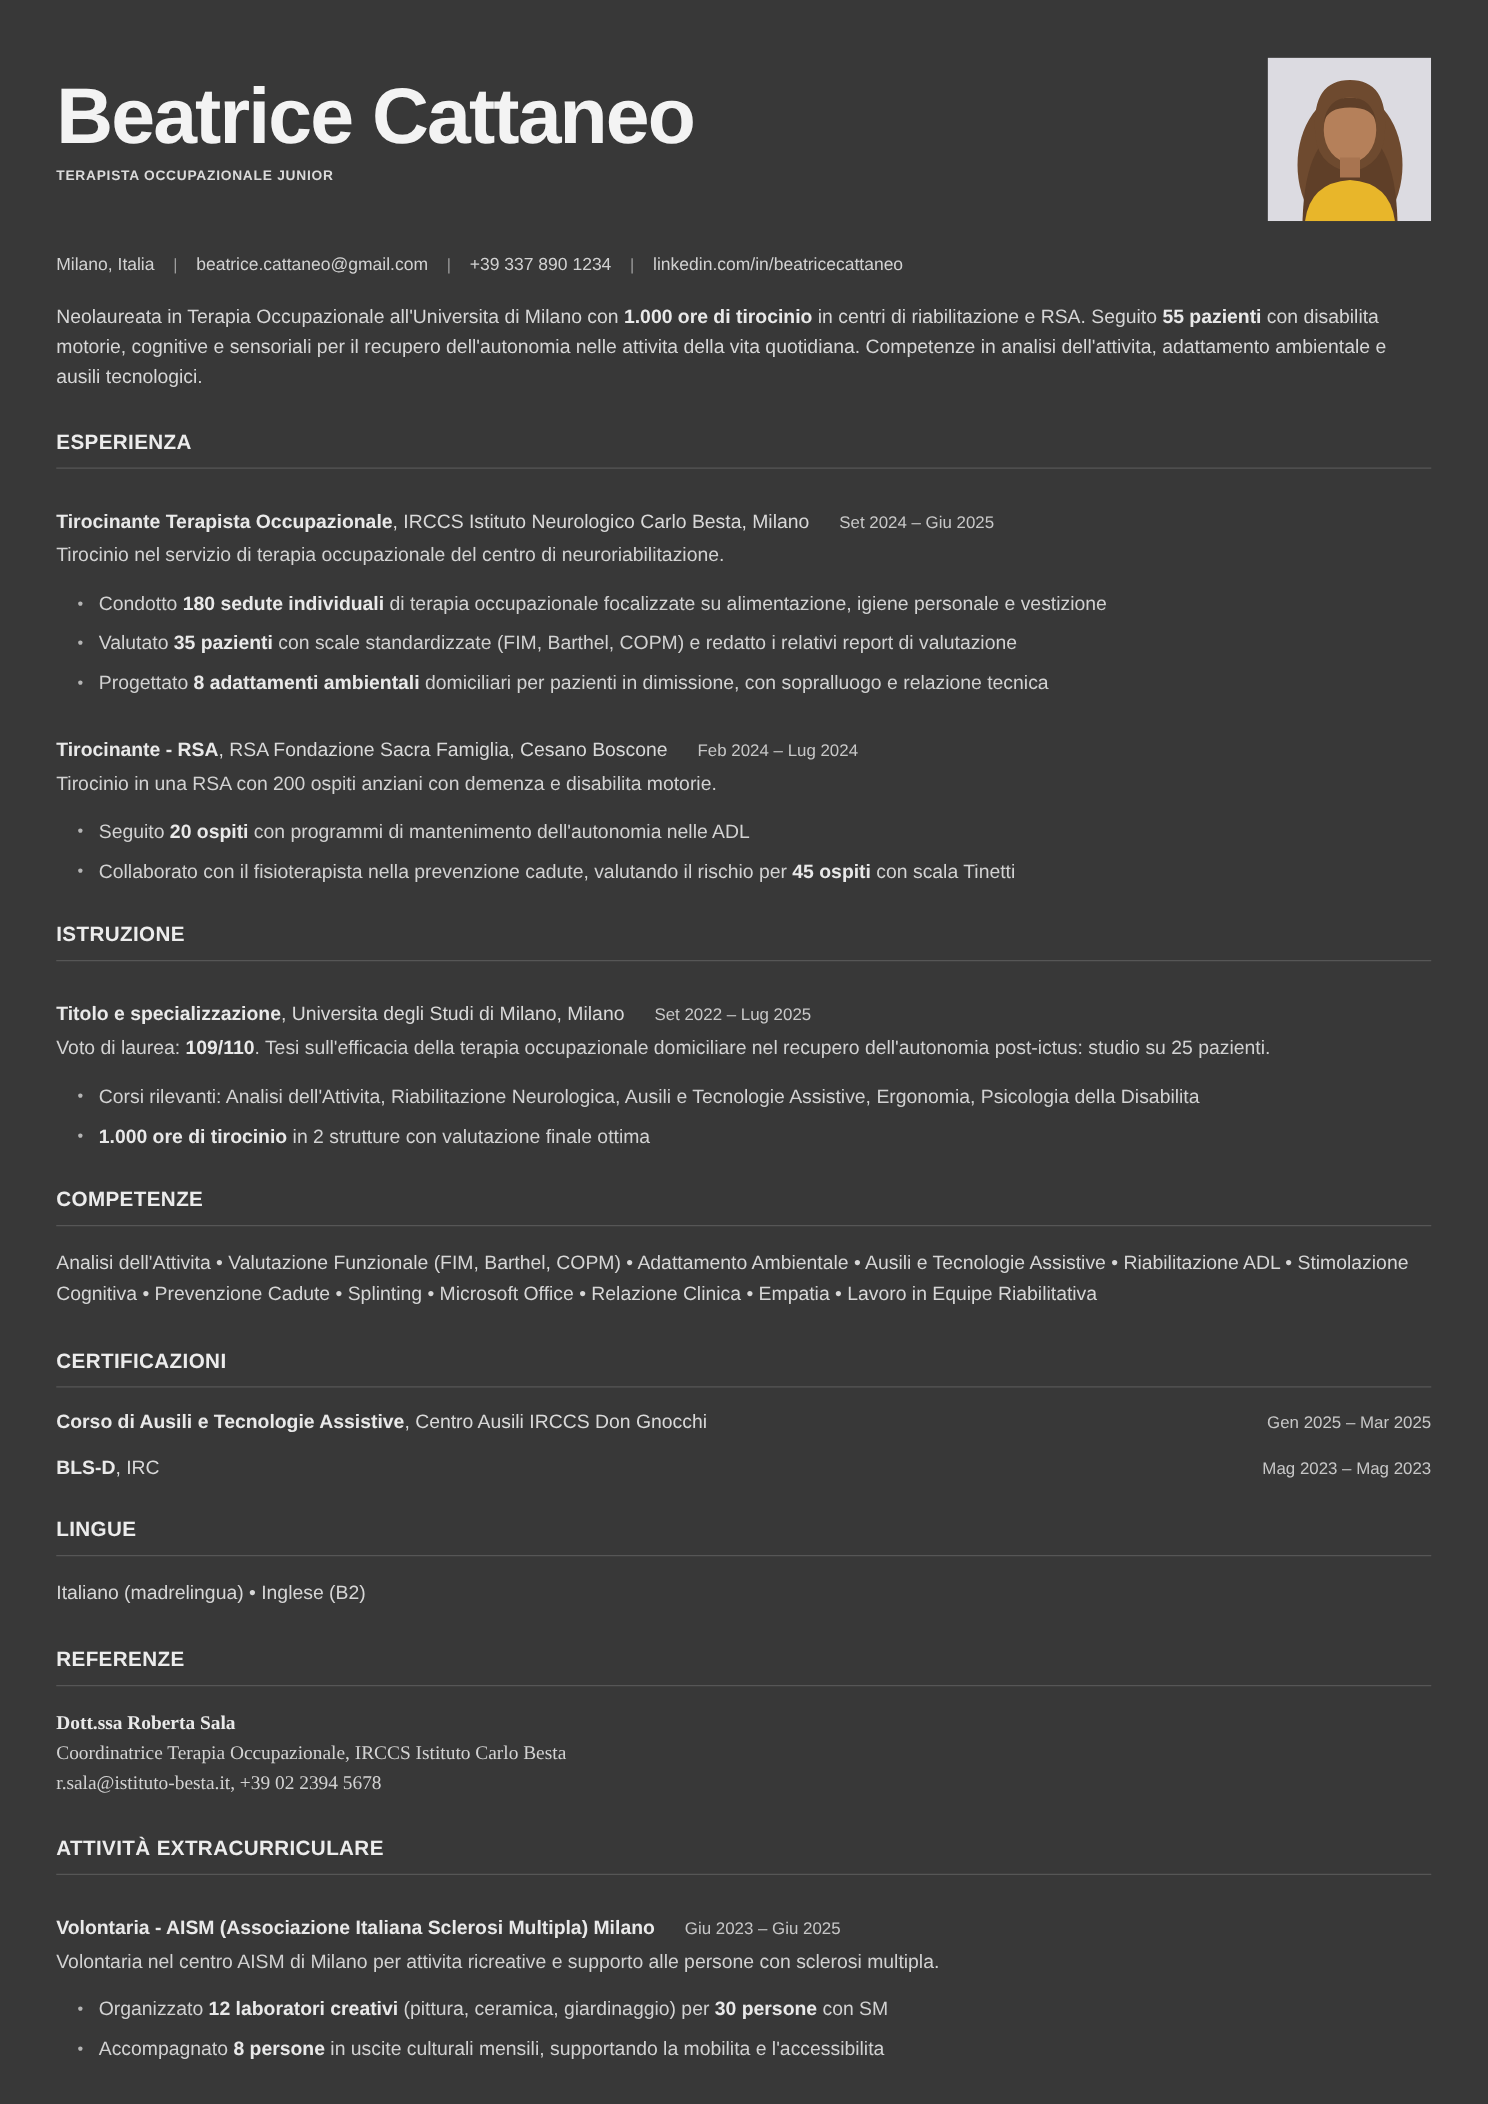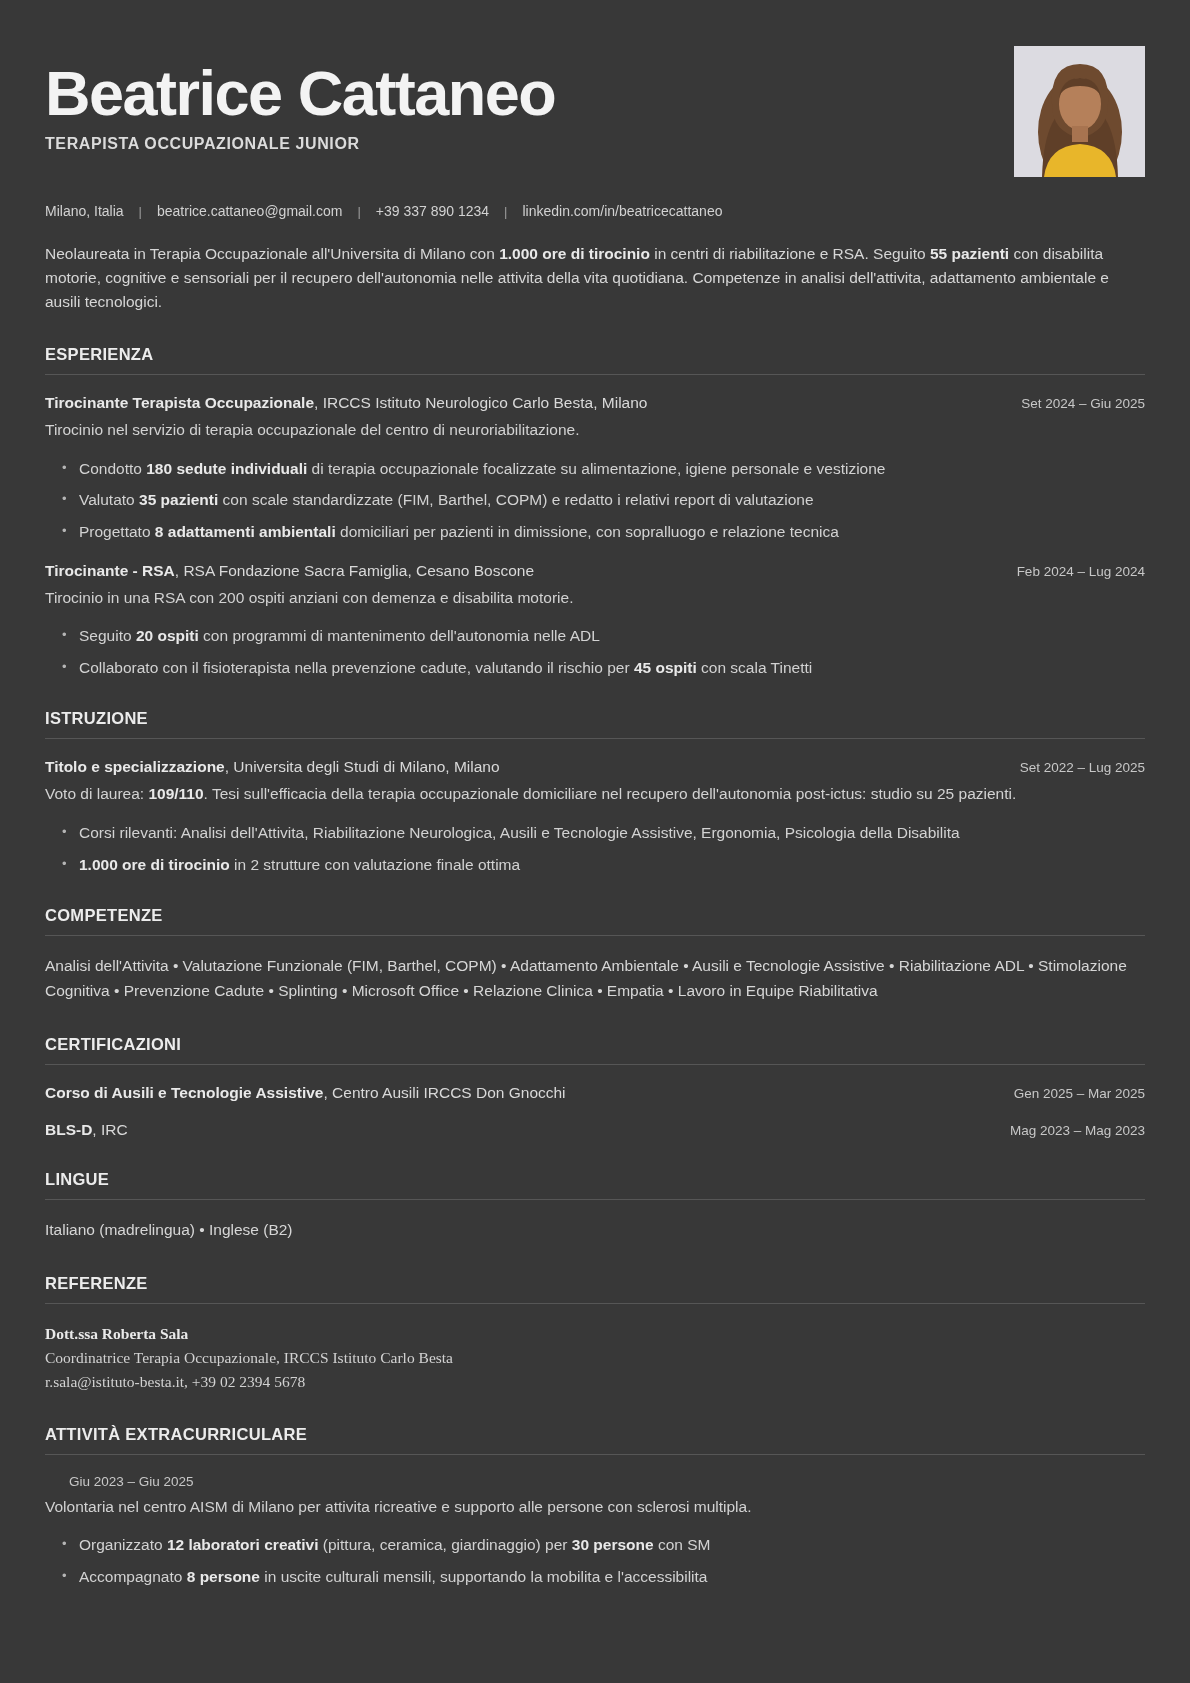--- a/index.html
+++ b/index.html
@@ -12,37 +12,37 @@
   }
   .b { font-weight:700; color:#e9e9e9; }
 
   
   .top { display:flex; justify-content:space-between; align-items:flex-start; }
   .name {
     font-size:63px; font-weight:700; color:#f3f3f3;
     letter-spacing:-1.5px; line-height:1.05; margin-top:22px;
   }
   .role-title {
-    font-size:16px; font-weight:700; color:#dbdbdb;
+    font-size:11px; font-weight:700; color:#dbdbdb;
     letter-spacing:.6px; margin-top:9px;
   }
   .photo-wrap { width:131px; height:131px; margin-top:8px; flex:0 0 auto; overflow:hidden; }
   .contact-row {
     display:flex; align-items:center; gap:15px;
     font-size:14px; color:#d2d2d2; margin-top:26px;
   }
   .contact-sep { color:#9d9d9d; font-size:13px; }
   .summary { font-size:15.5px; line-height:1.55; margin-top:23px; color:#d6d6d6; }
 
   
   .sec {
     font-size:16.5px; font-weight:700; color:#ececec; letter-spacing:.3px;
     margin-top:31px; padding-bottom:10px; border-bottom:1px solid #565656;
   }
-  .ehead { display:flex; justify-content:space-between; align-items:baseline; margin-top:19px; }
+  .ehead { display:flex; align-items:baseline; margin-top:34px; }
   .etitle { font-size:15.5px; color:#d9d9d9; }
   .edate { font-size:13.5px; color:#c7c7c7; white-space:nowrap; margin-left:24px; }
   .esub { font-size:15.5px; color:#d2d2d2; margin-top:7px; line-height:1.45; }
   ul.bullets { list-style:none; margin-top:16px; }
   ul.bullets li {
     position:relative; padding-left:34px; margin-bottom:10px;
     font-size:15.5px; color:#d2d2d2; line-height:1.4;
   }
   ul.bullets li::before {
     content:"\2022"; position:absolute; left:17px; top:1px;
@@ -151,20 +151,21 @@
 <div class="ref-block">
   <div class="ref-name">Dott.ssa Roberta Sala</div>
   <div>Coordinatrice Terapia Occupazionale, IRCCS Istituto Carlo Besta</div>
   <div>r.sala@istituto-besta.it, +39 02 2394 5678</div>
 </div>
 
 <h2 class="sec">ATTIVITÀ EXTRACURRICULARE</h2>
 
 <div>
   <div class="ehead">
+    <div class="etitle"><span class="b">Volontaria - AISM (Associazione Italiana Sclerosi Multipla) Milano</span></div>
     <div class="edate">Giu 2023 – Giu 2025</div>
   </div>
   <p class="esub">Volontaria nel centro AISM di Milano per attivita ricreative e supporto alle persone con sclerosi multipla.</p>
   <ul class="bullets">
     <li><span>Organizzato </span><span class="b">12 laboratori creativi</span><span> (pittura, ceramica, giardinaggio) per </span><span class="b">30 persone</span><span> con SM</span></li>
     <li><span>Accompagnato </span><span class="b">8 persone</span><span> in uscite culturali mensili, supportando la mobilita e l'accessibilita</span></li>
   </ul>
 </div>
 
 </body></html>

